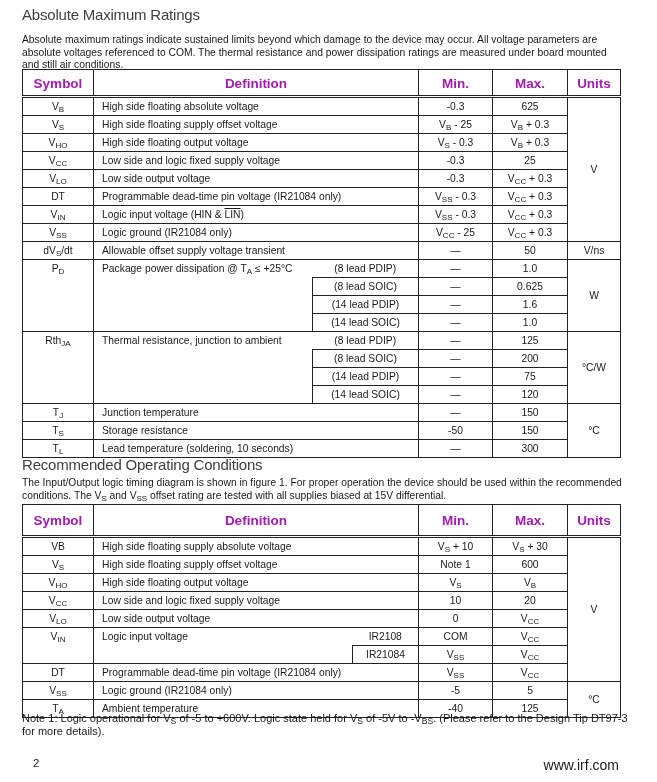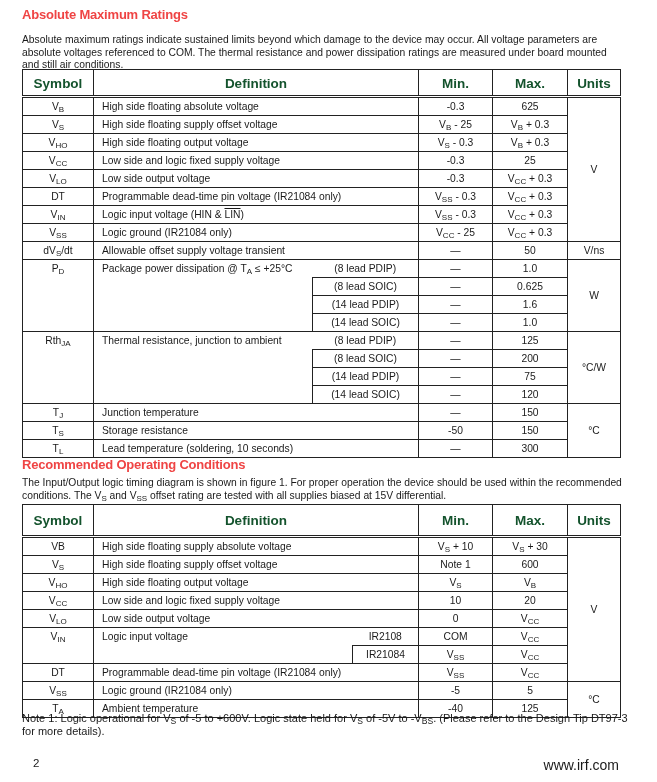--- a/index.html
+++ b/index.html
@@ -1,39 +1,39 @@
 <!DOCTYPE html>
 <html><head>
 <meta charset="utf-8">
 <style>
   html, body { margin: 0; padding: 0; background: #ffffff; }
   body {
     width: 657px; height: 782px; position: relative; overflow: hidden;
     font-family: "Liberation Sans", sans-serif; color: #1a1a1a;
   }
   .h1 {
-    position: absolute; left: 22px; font-weight: bold; font-size: 13px;
-    letter-spacing: -0.2px; line-height: 22px; color: #ef4444;
+    position: absolute; left: 22px; font-weight: normal; font-size: 15px;
+    letter-spacing: -0.2px; line-height: 22px; color: #404040;
   }
   .intro {
     position: absolute; left: 22px; width: 600px; font-size: 10.3px;
     line-height: 12.5px; color: #1a1a1a;
   }
   table.spec {
     position: absolute; left: 22px; width: 598px;
     border-collapse: collapse; table-layout: fixed;
     font-size: 10.3px; color: #1a1a1a;
   }
   table.spec td, table.spec th {
     border: 1px solid #222; padding: 0; height: 17px; line-height: 14px;
     vertical-align: middle; white-space: nowrap; overflow: hidden;
   }
   table.spec th {
     font-size: 13.5px; font-weight: bold; height: 23px; padding-top: 2px;
-    border-bottom: 3px double #222; color: #14532d; margin-top: 36px;
+    border-bottom: 3px double #222; color: #a21caf; margin-top: 36px;
   }
   .c { text-align: center; }
   .l { text-align: left; padding-left: 8px !important; }
   .sym { text-align: center; }
   .vt { vertical-align: top !important; padding-top: 2px !important; }
   sub { font-size: 0.78em; vertical-align: -2px; line-height: 0; }
   .ovl { text-decoration: overline; }
   .note { position: absolute; left: 22px; width: 610px; font-size: 11px; line-height: 13px; }
   .pagenum { position: absolute; left: 33px; top: 757px; font-size: 11.5px; }
   .url { position: absolute; right: 38px; top: 757px; font-size: 14px; }

